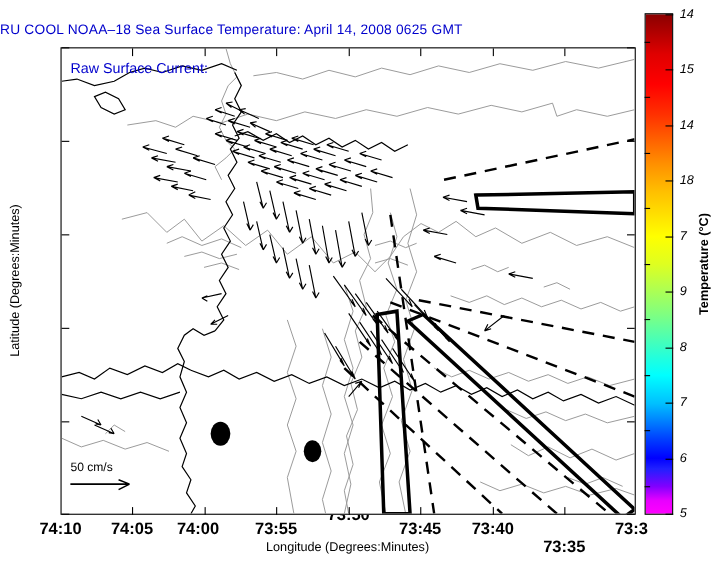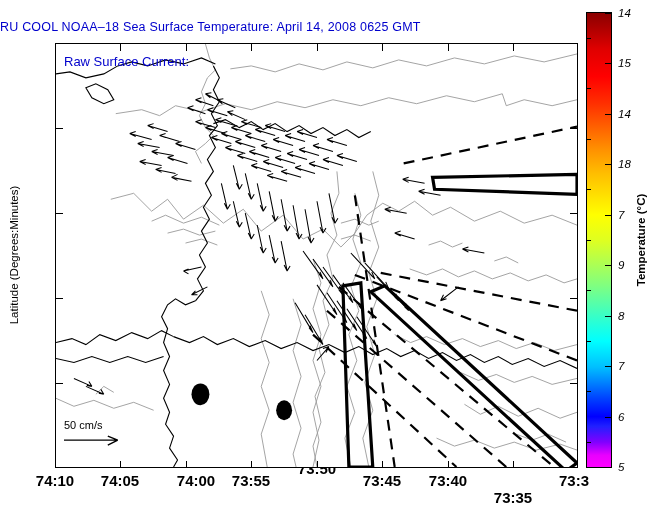--- a/index.html
+++ b/index.html
@@ -87,29 +87,30 @@
   <div class="title">RU COOL  NOAA–18  Sea Surface Temperature:  April 14, 2008 0625 GMT</div>
 
 
   <div class="ylabel-host">
     <span class="ylabel-txt">Latitude (Degrees:Minutes)</span>
   </div>
 
   <div>
     <div class="xtick-lbl" style="left:55px;top:472px">74:10</div>
     <div class="xtick-lbl" style="left:120px;top:472px">74:05</div>
-    <div class="xtick-lbl" style="left:196px;top:472px">74:00</div>
+    <div class="xtick-lbl" style="left:180px;top:472px">74:00</div>
     <div class="xtick-lbl" style="left:251px;top:472px">73:55</div>
     <div class="xtick-lbl" style="left:317px;top:460px">73:50</div>
     <div class="xtick-lbl" style="left:382px;top:472px">73:45</div>
     <div class="xtick-lbl" style="left:448px;top:472px">73:40</div>
     <div class="xtick-lbl" style="left:513px;top:489px">73:35</div>
     <div class="xtick-lbl" style="left:574px;top:472px">73:3</div>
   </div>
 
+  <div class="xlabel">Longitude (Degrees:Minutes)</div>
 
   <div class="plot-frame">
 
     <svg class="map-layer" viewBox="0 0 523 425" preserveAspectRatio="none">
 
       <g stroke="#999999" stroke-width="0.9" fill="none">
         <path d="M150,0 L154,14 L160,26 L152,34 L146,48 L150,60 L144,72 L150,84
                  L158,92 L150,100 L140,108 L146,120"></path>
         <path d="M175,25 L196,22 L220,28 L244,20 L268,26 L292,18 L318,24 L344,16
                  L372,22 L400,14 L430,20 L460,12 L490,18 L523,10"></path>

